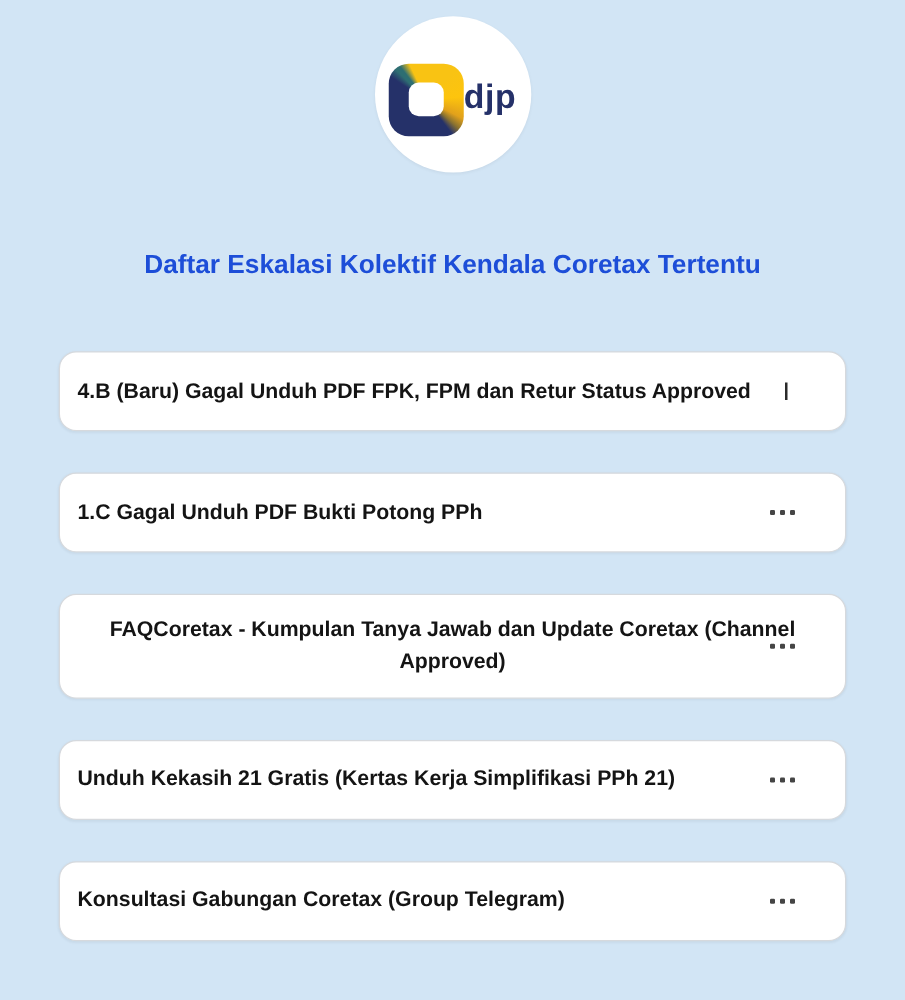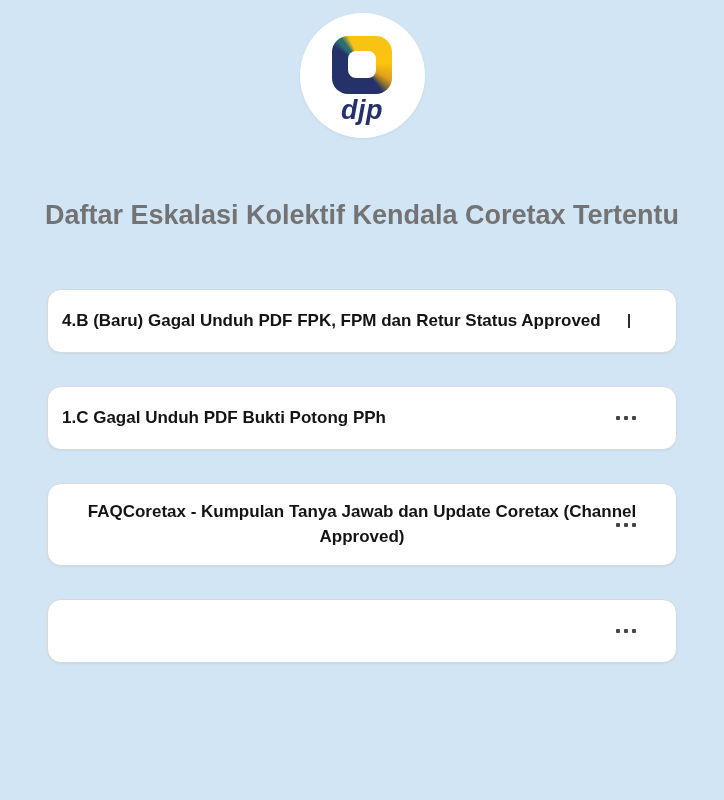--- a/index.html
+++ b/index.html
@@ -20,26 +20,25 @@
     box-sizing: border-box;
     overflow: hidden;
   }
   
   .avatar {
     width: 125px;
     height: 125px;
     border-radius: 50%;
     background: #ffffff;
     display: flex;
-    flex-direction: column;
+    flex-direction: row;
     align-items: center;
     justify-content: center;
     box-shadow: 0 1px 3px rgba(0,0,0,0.06);
     flex: 0 0 auto;
-    font-style: italic;
   }
   .logo-mark {
     width: 60px;
     height: 58px;
     border-radius: 16px;
     background: conic-gradient(from 315deg,
       #2e6e72 0deg 7deg,
       #f9c313 20deg 90deg,
       #fdc40d 130deg,
       #e1a11b 162deg,
@@ -63,23 +62,23 @@
     color: #253169;
     font-size: 27px;
     font-weight: 700;
     line-height: 1;
     margin-top: 3px;
     letter-spacing: 0.5px;
   }
   
   .page-title {
     margin: 60px 0 0 0;
-    font-size: 27px;
+    font-size: 21px;
     font-weight: 700;
-    color: #737373;
+    color: #1d4ed8;
     text-align: center;
     line-height: 1.3;
   }
   
   .links {
     margin-top: 56px;
     width: 630px;
     display: flex;
     flex-direction: column;
     gap: 33px;
@@ -163,20 +162,29 @@
   </div>
       <div class="link-card">
     <span class="link-label">FAQCoretax - Kumpulan Tanya Jawab dan Update Coretax (Channel Approved)</span>
     <span class="menu">
       <span class="dot"></span>
       <span class="dot"></span>
       <span class="dot"></span>
     </span>
   </div>
       <div class="link-card">
+    <span class="link-label">Unduh Kekasih 21 Gratis (Kertas Kerja Simplifikasi PPh 21)</span>
+    <span class="menu">
+      <span class="dot"></span>
+      <span class="dot"></span>
+      <span class="dot"></span>
+    </span>
+  </div>
+      <div class="link-card">
+    <span class="link-label">Konsultasi Gabungan Coretax (Group Telegram)</span>
     <span class="menu">
       <span class="dot"></span>
       <span class="dot"></span>
       <span class="dot"></span>
     </span>
   </div>
     </div>
 </div>
 
 </body></html>

